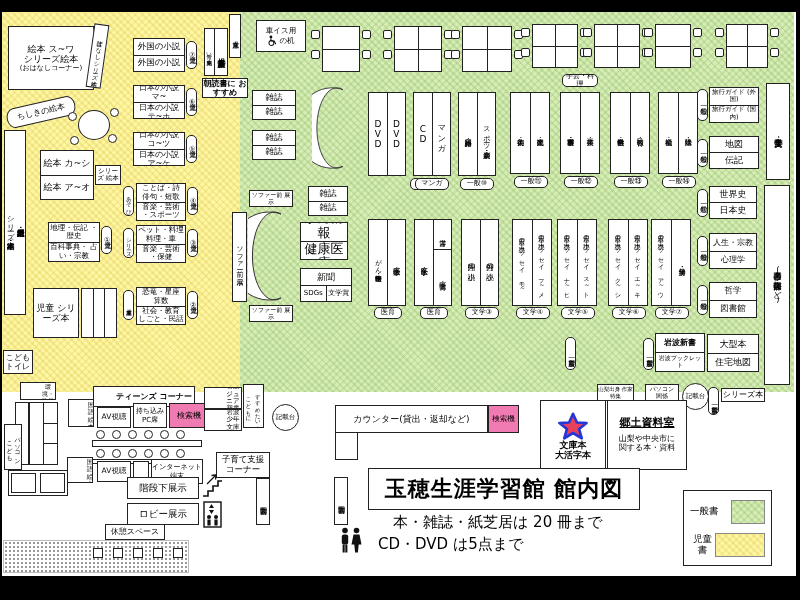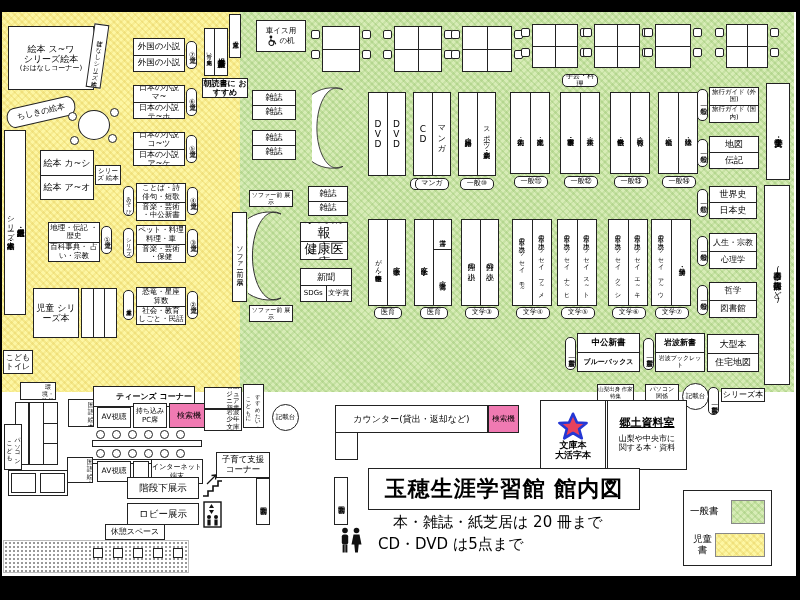--- a/index.html
+++ b/index.html
@@ -71,21 +71,21 @@
 <div class="tg v" style="left:184px;top:76px;width:11px;height:28px;">児童⑥</div>
 
 <div class="b col" style="left:131px;top:120px;width:52px;height:34px;font-size:8px;padding:0;">
   <div class="cell">日本の小説 コ~ツ</div>
   <div class="cell">日本の小説 ア~ケ</div>
 </div>
 <div class="tg v" style="left:184px;top:123px;width:11px;height:28px;">児童⑤</div>
 
 <div class="b col" style="left:134px;top:171px;width:50px;height:38px;font-size:7.5px;padding:0;">
   <div class="cell">ことば・詩 俳句・短歌</div>
-  <div class="cell">音楽・芸術 ・中公新書</div>
+  <div class="cell">音楽・芸術 ・スポーツ</div>
 </div>
 <div class="tg v" style="left:185px;top:175px;width:11px;height:28px;">児童④</div>
 <div class="tg v" style="left:121px;top:174px;width:11px;height:30px;font-size:5.5px;">あそび絵本</div>
 
 <div class="b col" style="left:134px;top:213px;width:50px;height:38px;font-size:7.5px;padding:0;">
   <div class="cell">ペット・料理 料理・車</div>
   <div class="cell">音楽・芸術 ・保健</div>
 </div>
 <div class="tg v" style="left:185px;top:217px;width:11px;height:28px;">児童③</div>
 <div class="tg v" style="left:121px;top:216px;width:11px;height:30px;font-size:5.5px;">シリーズ絵本</div>
@@ -356,24 +356,20 @@
   <div class="vc v" style="font-size:6.2px;">日本の小説・エッセイ エ~キ</div>
 </div>
 <div class="tg" style="left:610px;top:295px;width:34px;height:12px;">文学⑥</div>
 <div class="b vp" style="left:649px;top:207px;width:40px;height:87px;">
   <div class="vc v" style="font-size:6.2px;">日本の小説・エッセイ ア~ウ</div>
   <div class="vc v" style="font-size:6.8px;">文学・俳句・詩</div>
 </div>
 <div class="tg" style="left:653px;top:295px;width:34px;height:12px;">文学⑦</div>
 
 <div class="tg v" style="left:563px;top:325px;width:11px;height:33px;">一般新書</div>
-<div class="b col" style="left:575px;top:321px;width:63px;height:39px;padding:0;">
-  <div class="cell" style="font-size:8.5px;font-weight:bold;">中公新書</div>
-  <div class="cell" style="font-size:7px;font-weight:bold;">ブルーバックス</div>
-</div>
 <div class="tg v" style="left:641px;top:326px;width:11px;height:32px;">一般新書</div>
 <div class="b col" style="left:653px;top:321px;width:50px;height:39px;padding:0;">
   <div class="cell" style="font-size:8px;font-weight:bold;">岩波新書</div>
   <div class="cell" style="font-size:6px;">岩波ブックレット</div>
 </div>
 <div class="b col" style="left:705px;top:322px;width:52px;height:38px;padding:0;font-size:9px;">
   <div class="cell">大型本</div>
   <div class="cell">住宅地図</div>
 </div>
 

